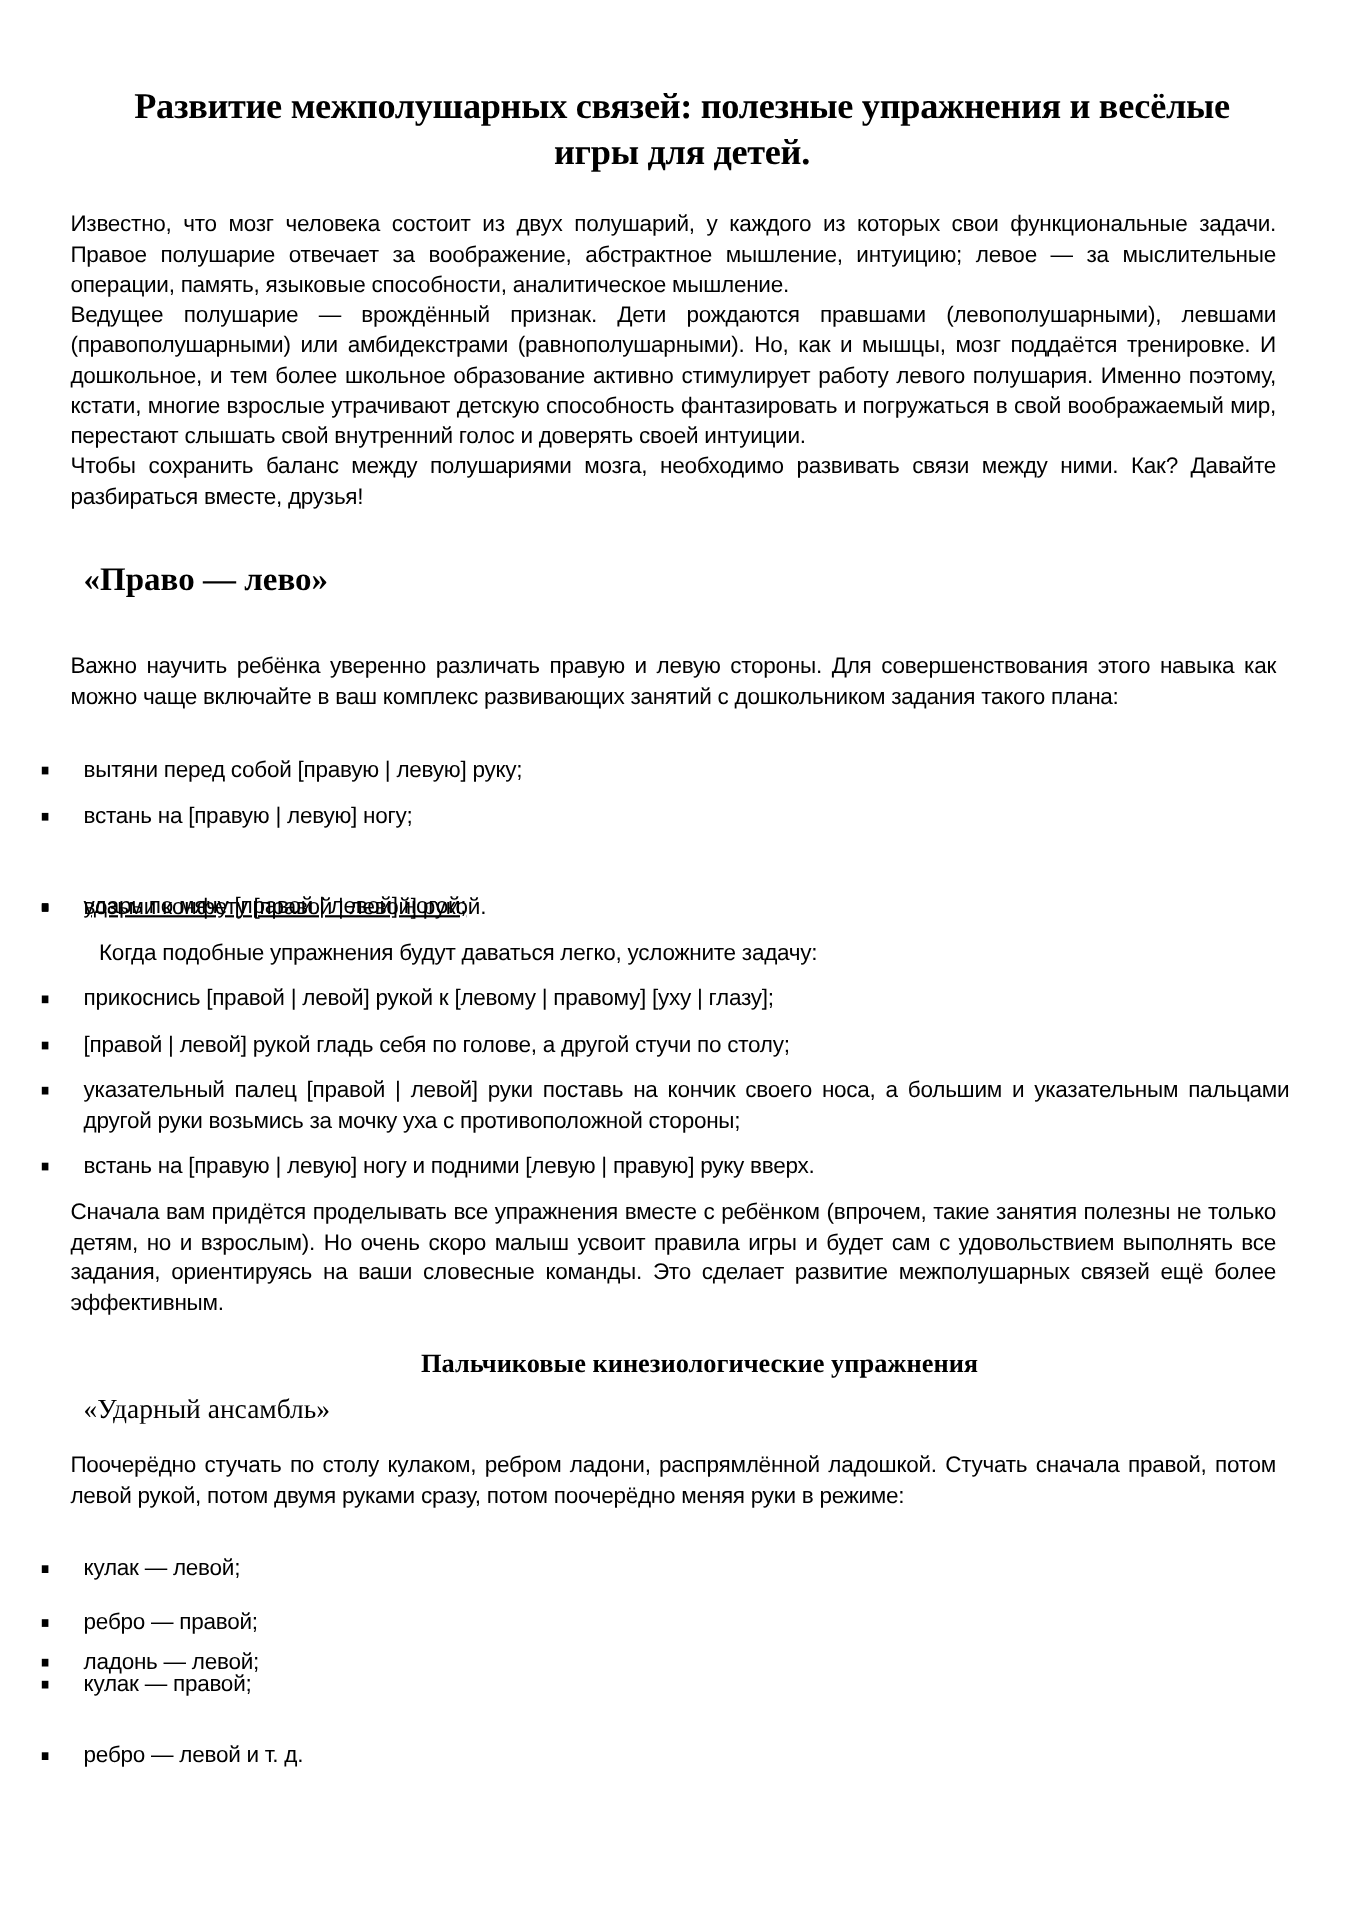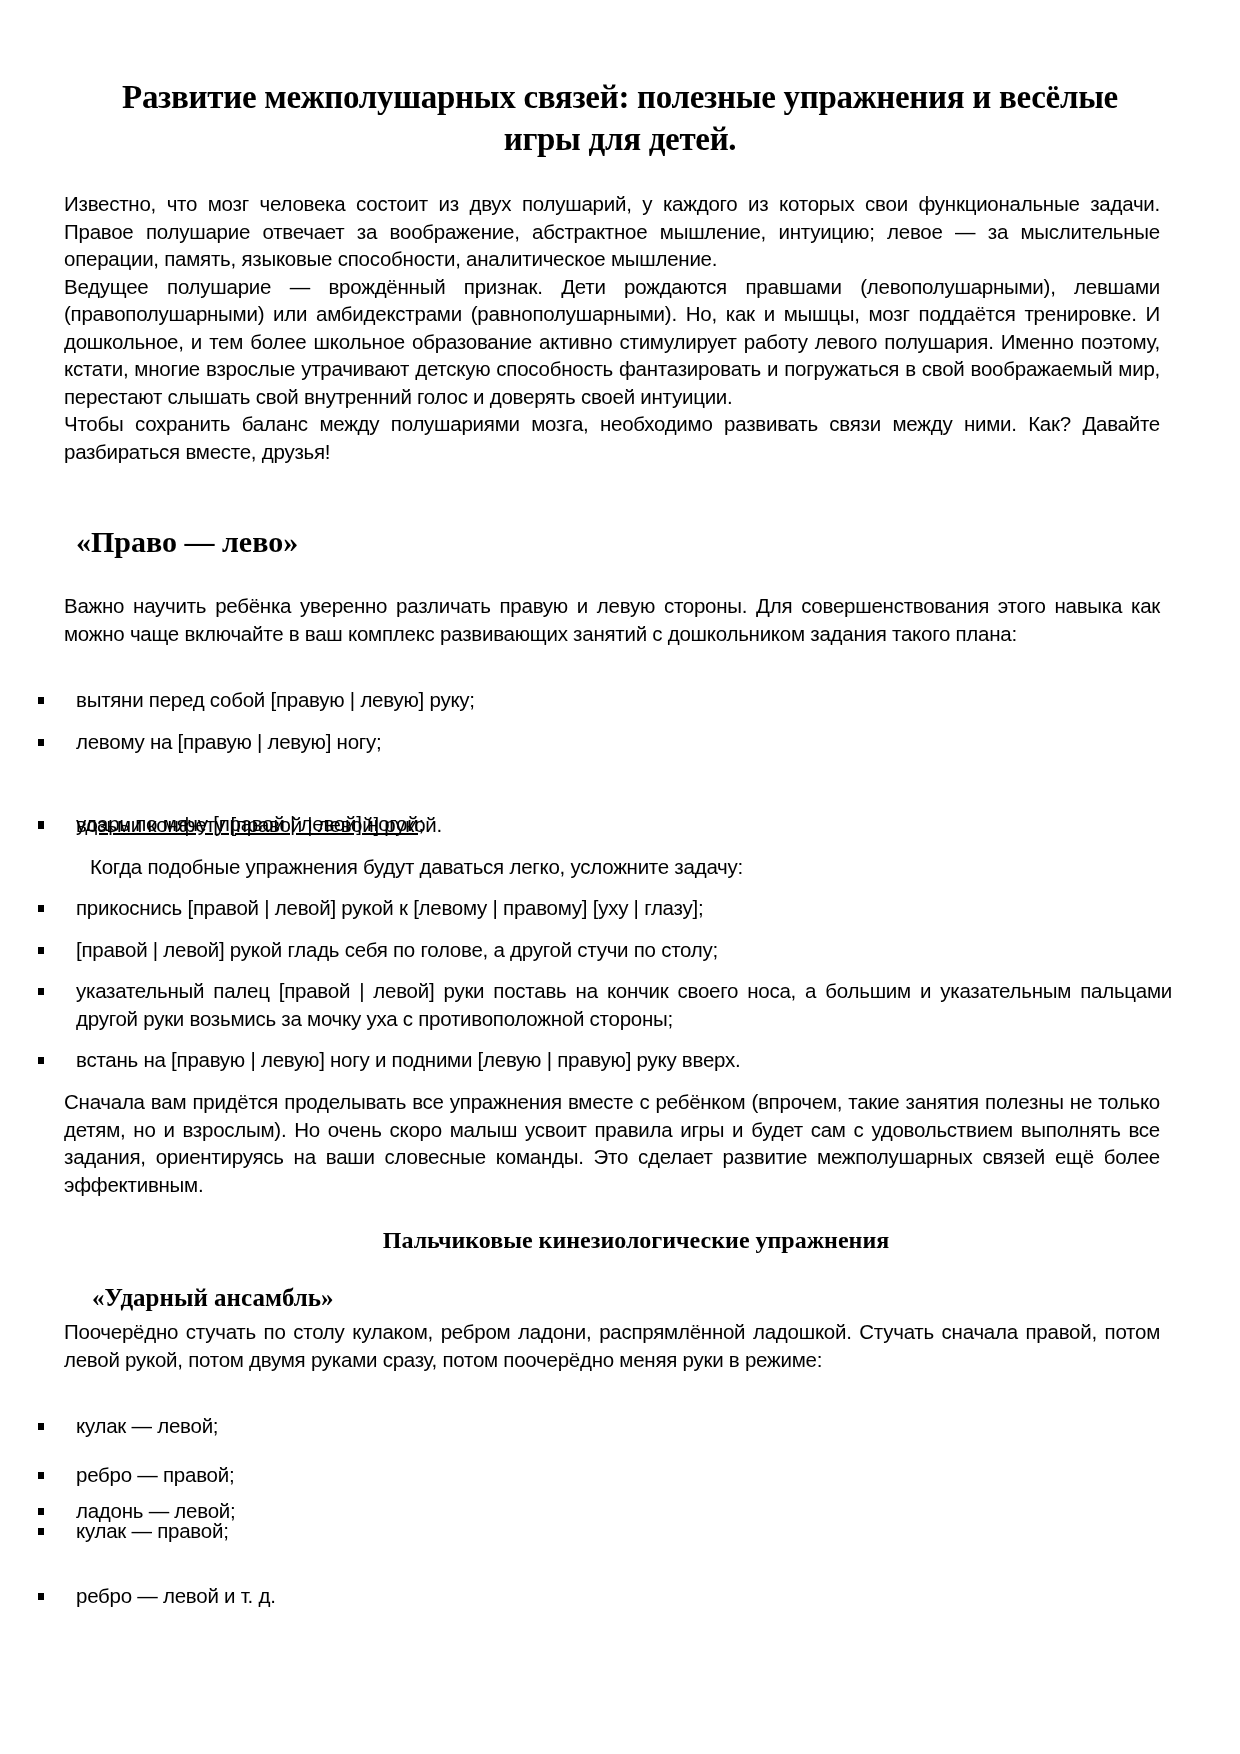--- a/index.html
+++ b/index.html
@@ -18,22 +18,22 @@
     .para p { margin: 0; text-align: justify; }
     .h2 {
       position: absolute; left: 76px; margin: 0;
       font-family: "Liberation Serif", serif; font-weight: bold; font-size: 30px; line-height: 36px;
     }
     .h2c {
       position: absolute; left: 80px; width: 1080px; margin: 16px; text-align: center;
       font-family: "Liberation Serif", serif; font-weight: bold; font-size: 24px; line-height: 36px;
     }
     .h3 {
-      position: absolute; left: 76px; margin: 16px;
-      font-family: "Liberation Serif", serif; font-weight: bold; font-size: 25px; line-height: 30px;
+      position: absolute; left: 76px; margin: 0;
+      font-family: "Liberation Serif", serif; font-weight: normal; font-size: 25px; line-height: 30px;
     }
     .bullet-item {
       position: absolute; left: 38px; width: 1134px;
       font-family: "Liberation Sans", sans-serif; font-size: 20.5px; line-height: 27.5px;
       letter-spacing: -0.25px;
     }
     .bullet-item .marker {
       position: absolute; left: 0; top: 11px; width: 6px; height: 7px; background: #000;
     }
     .bullet-item .text { display: block; margin-left: 38px; text-align: justify; }
@@ -44,33 +44,33 @@
 <div class="page">
 
   <h1 class="title">Развитие межполушарных связей: полезные упражнения и весёлые игры для детей.</h1>
 
   <div class="para" style="top:190px;">
     <p>Известно, что мозг человека состоит из двух полушарий, у каждого из которых свои функциональные задачи. Правое полушарие отвечает за воображение, абстрактное мышление, интуицию; левое — за мыслительные операции, память, языковые способности, аналитическое мышление.</p>
     <p>Ведущее полушарие — врождённый признак. Дети рождаются правшами (левополушарными), левшами (правополушарными) или амбидекстрами (равнополушарными). Но, как и мышцы, мозг поддаётся тренировке. И дошкольное, и тем более школьное образование активно стимулирует работу левого полушария. Именно поэтому, кстати, многие взрослые утрачивают детскую способность фантазировать и погружаться в свой воображаемый мир, перестают слышать свой внутренний голос и доверять своей интуиции.</p>
     <p>Чтобы сохранить баланс между полушариями мозга, необходимо развивать связи между ними. Как? Давайте разбираться вместе, друзья!</p>
   </div>
 
-  <h2 class="h2" style="top:524px;">«Право — лево»</h2>
+  <h2 class="h2" style="top:509px;">«Право — лево»</h2>
 
   <div class="para" style="top:592px;">
     <p>Важно научить ребёнка уверенно различать правую и левую стороны. Для совершенствования этого навыка как можно чаще включайте в ваш комплекс развивающих занятий с дошкольником задания такого плана:</p>
   </div>
 
   <div class="bullet-item" style="top:686px;">
     <span class="marker"></span>
     <span class="text">вытяни перед собой [правую | левую] руку;</span>
   </div>
   <div class="bullet-item" style="top:728px;">
     <span class="marker"></span>
-    <span class="text">левому на [правую | левую] ногу;</span>
+    <span class="text">встань на [правую | левую] ногу;</span>
   </div>
   <div class="bullet-item" style="top:810px;text-decoration:underline;">
     <span class="marker"></span>
     <span class="text">ударь по мячу [правой | левой] ногой;</span>
   </div>
   <div class="bullet-item" style="top:811px;">
     <span class="marker"></span>
     <span class="text">возьми конфету [правой | левой] рукой.</span>
   </div>
 

